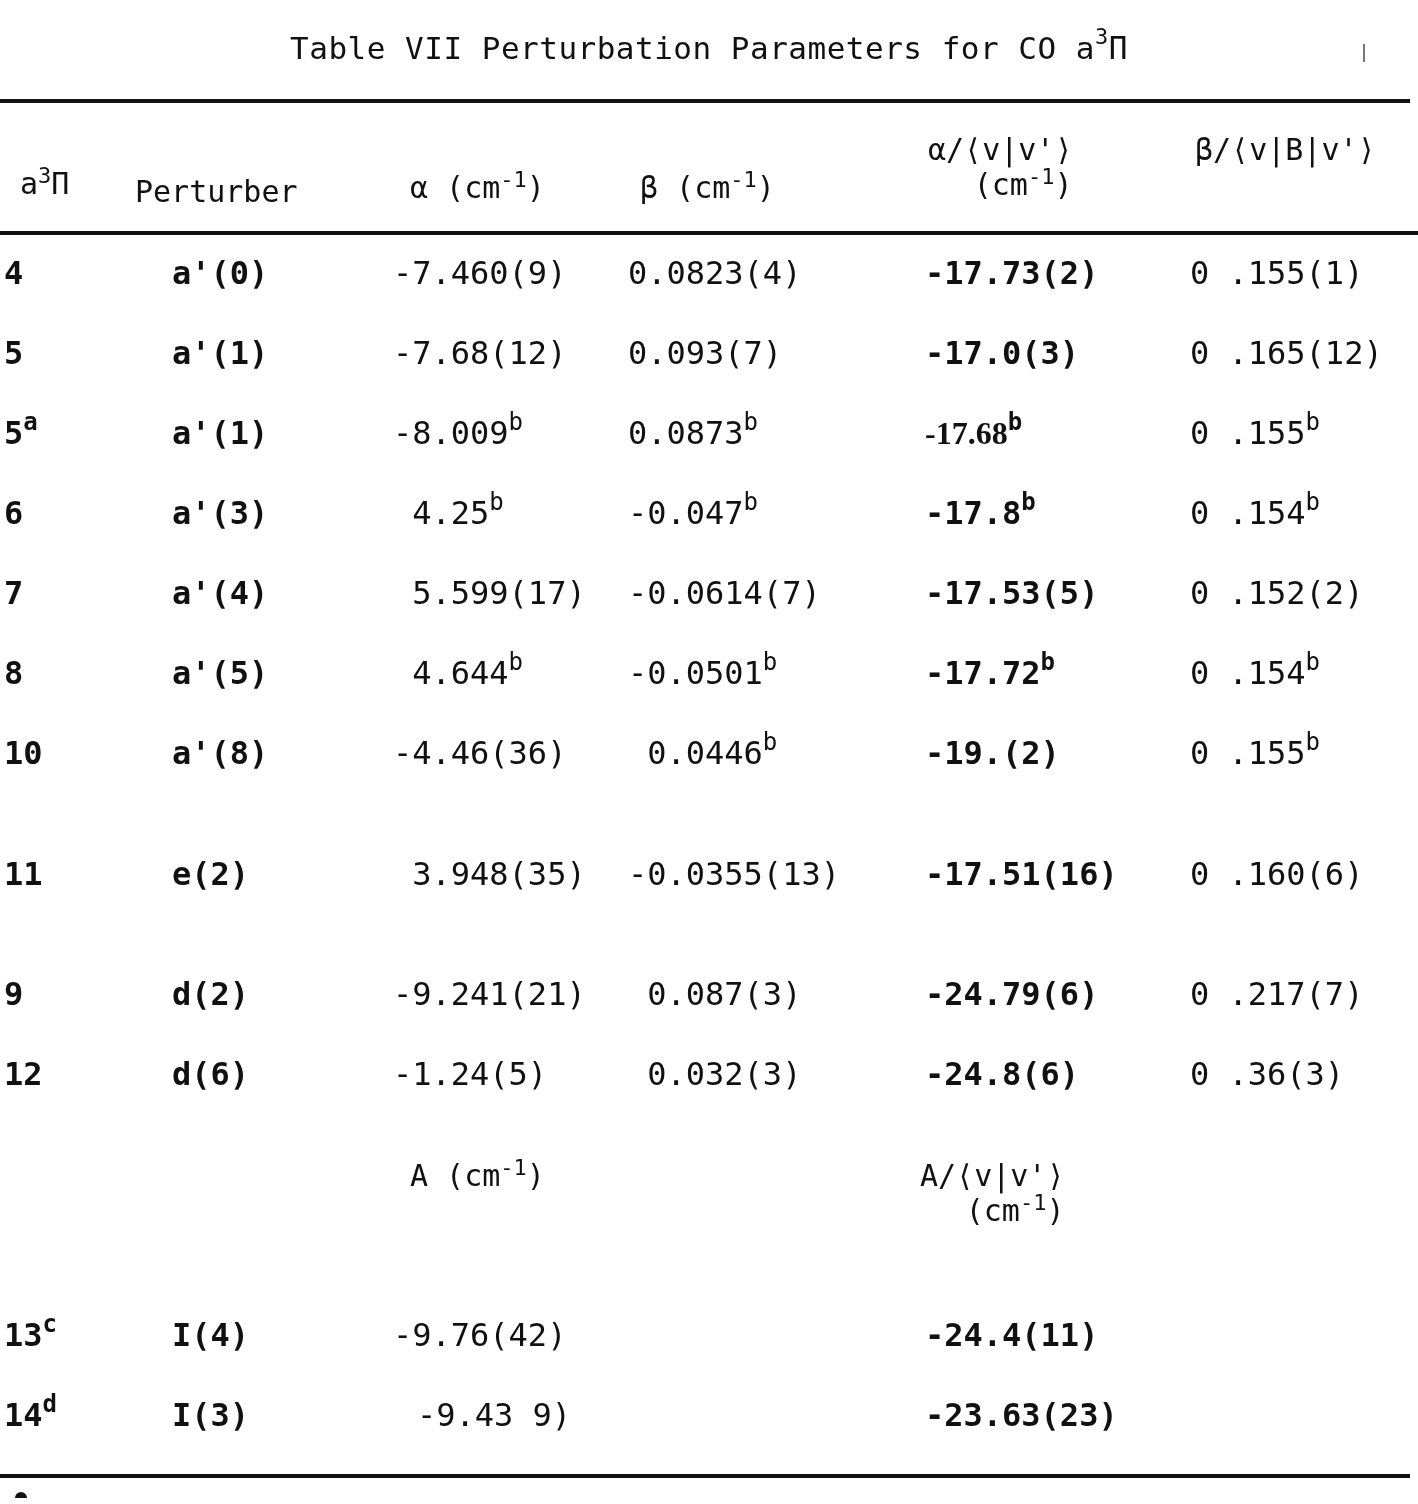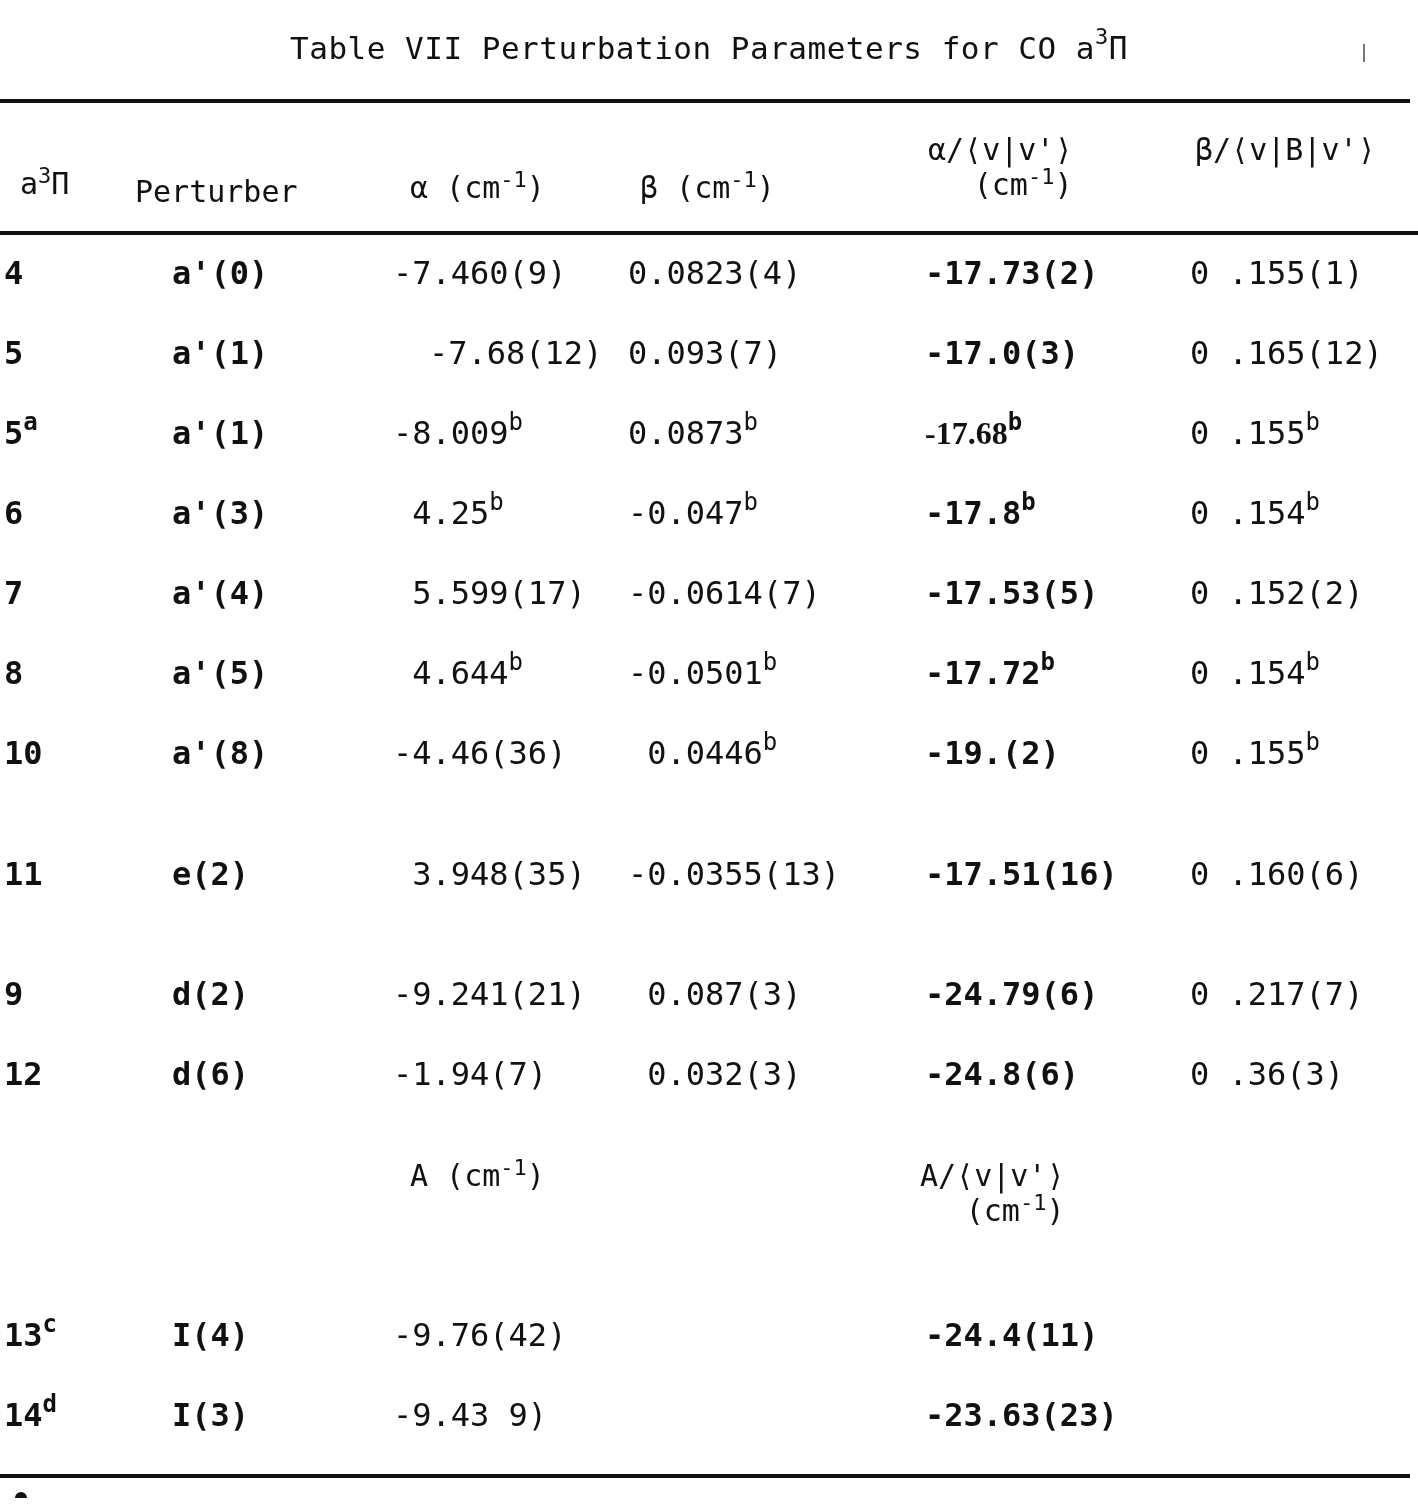--- a/index.html
+++ b/index.html
@@ -65,21 +65,21 @@
 
 <div id="rows">
     <div class="cell c0 bold" style="top: 254px;"><span style="white-space: pre;">4</span><sup></sup></div>
     <div class="cell c1 bold" style="top: 254px;"><span style="white-space: pre;">a'(0)</span></div>
     <div class="cell c2" style="top: 254px;"><span style="white-space: pre;">-7.460(9)</span><sup></sup></div>
     <div class="cell c3" style="top: 254px;"><span style="white-space: pre;">0.0823(4)</span><sup></sup></div>
     <div class="cell c4 bold" style="top: 254px;"><span style="white-space: pre;">-17.73(2)</span><sup></sup></div>
     <div class="cell c5" style="top: 254px;"><span style="white-space: pre;">0 .155(1)</span><sup></sup></div>
     <div class="cell c0 bold" style="top: 334px;"><span style="white-space: pre;">5</span><sup></sup></div>
     <div class="cell c1 bold" style="top: 334px;"><span style="white-space: pre;">a'(1)</span></div>
-    <div class="cell c2" style="top: 334px;"><span style="white-space: pre; margin-left: 36px;">-7.68(12)</span><sup></sup></div>
+    <div class="cell c2" style="top: 334px;"><span style="white-space: pre;">-7.68(12)</span><sup></sup></div>
     <div class="cell c3" style="top: 334px;"><span style="white-space: pre;">0.093(7)</span><sup></sup></div>
     <div class="cell c4 bold" style="top: 334px;"><span style="white-space: pre;">-17.0(3)</span><sup></sup></div>
     <div class="cell c5" style="top: 334px;"><span style="white-space: pre;">0 .165(12)</span><sup></sup></div>
     <div class="cell c0 bold" style="top: 414px;"><span style="white-space: pre;">5</span><sup>a</sup></div>
     <div class="cell c1 bold" style="top: 414px;"><span style="white-space: pre;">a'(1)</span></div>
     <div class="cell c2" style="top: 414px;"><span style="white-space: pre;">-8.009</span><sup>b</sup></div>
     <div class="cell c3" style="top: 414px;"><span style="white-space: pre;">0.0873</span><sup>b</sup></div>
     <div class="cell c4 bold" style="top: 414px;"><span style="white-space: pre; font-family: Liberation Serif, serif;">-17.68</span><sup>b</sup></div>
     <div class="cell c5" style="top: 414px;"><span style="white-space: pre;">0 .155</span><sup>b</sup></div>
     <div class="cell c0 bold" style="top: 494px;"><span style="white-space: pre;">6</span><sup></sup></div>
@@ -113,39 +113,39 @@
     <div class="cell c4 bold" style="top: 855px;"><span style="white-space: pre;">-17.51(16)</span><sup></sup></div>
     <div class="cell c5" style="top: 855px;"><span style="white-space: pre;">0 .160(6)</span><sup></sup></div>
     <div class="cell c0 bold" style="top: 975px;"><span style="white-space: pre;">9</span><sup></sup></div>
     <div class="cell c1 bold" style="top: 975px;"><span style="white-space: pre;">d(2)</span></div>
     <div class="cell c2" style="top: 975px;"><span style="white-space: pre;">-9.241(21)</span><sup></sup></div>
     <div class="cell c3" style="top: 975px;"><span style="white-space: pre;"> 0.087(3)</span><sup></sup></div>
     <div class="cell c4 bold" style="top: 975px;"><span style="white-space: pre;">-24.79(6)</span><sup></sup></div>
     <div class="cell c5" style="top: 975px;"><span style="white-space: pre;">0 .217(7)</span><sup></sup></div>
     <div class="cell c0 bold" style="top: 1055px;"><span style="white-space: pre;">12</span><sup></sup></div>
     <div class="cell c1 bold" style="top: 1055px;"><span style="white-space: pre;">d(6)</span></div>
-    <div class="cell c2" style="top: 1055px;"><span style="white-space: pre;">-1.94(7)</span><sup></sup></div>
+    <div class="cell c2" style="top: 1055px;"><span style="white-space: pre;">-1.24(5)</span><sup></sup></div>
     <div class="cell c3" style="top: 1055px;"><span style="white-space: pre;"> 0.032(3)</span><sup></sup></div>
     <div class="cell c4 bold" style="top: 1055px;"><span style="white-space: pre;">-24.8(6)</span><sup></sup></div>
     <div class="cell c5" style="top: 1055px;"><span style="white-space: pre;">0 .36(3)</span><sup></sup></div>
   </div>
 
 <div class="hdr" style="left:410px; top:1158px;">
   <span>A (cm</span><sup>-1</sup><span>)</span>
 </div>
 <div class="hdr" style="left:920px; top:1158px;">
   <span class="line1">A/⟨v|v'⟩</span>
   <span class="line2"><span>(cm</span><sup>-1</sup><span>)</span></span>
 </div>
 
 <div id="rowsA">
     <div class="cell c0 bold" style="top: 1316px;"><span style="white-space: pre;">13</span><sup>c</sup></div>
     <div class="cell c1 bold" style="top: 1316px;"><span style="white-space: pre;">I(4)</span></div>
     <div class="cell c2" style="top: 1316px;"><span style="white-space: pre;">-9.76(42)</span></div>
     <div class="cell c4 bold" style="top: 1316px;"><span style="white-space: pre;">-24.4(11)</span></div>
     <div class="cell c0 bold" style="top: 1396px;"><span style="white-space: pre;">14</span><sup>d</sup></div>
     <div class="cell c1 bold" style="top: 1396px;"><span style="white-space: pre;">I(3)</span></div>
-    <div class="cell c2" style="top: 1396px;"><span style="white-space: pre;">-9.43 9)</span></div>
+    <div class="cell c2" style="top: 1396px;"><span style="white-space: pre; margin-left: 24px;">-9.43 9)</span></div>
     <div class="cell c4 bold" style="top: 1396px;"><span style="white-space: pre;">-23.63(23)</span></div>
   </div>
 
 <div class="rule bot"></div>
 <div class="footnote-mark"></div>
 
 </body></html>

